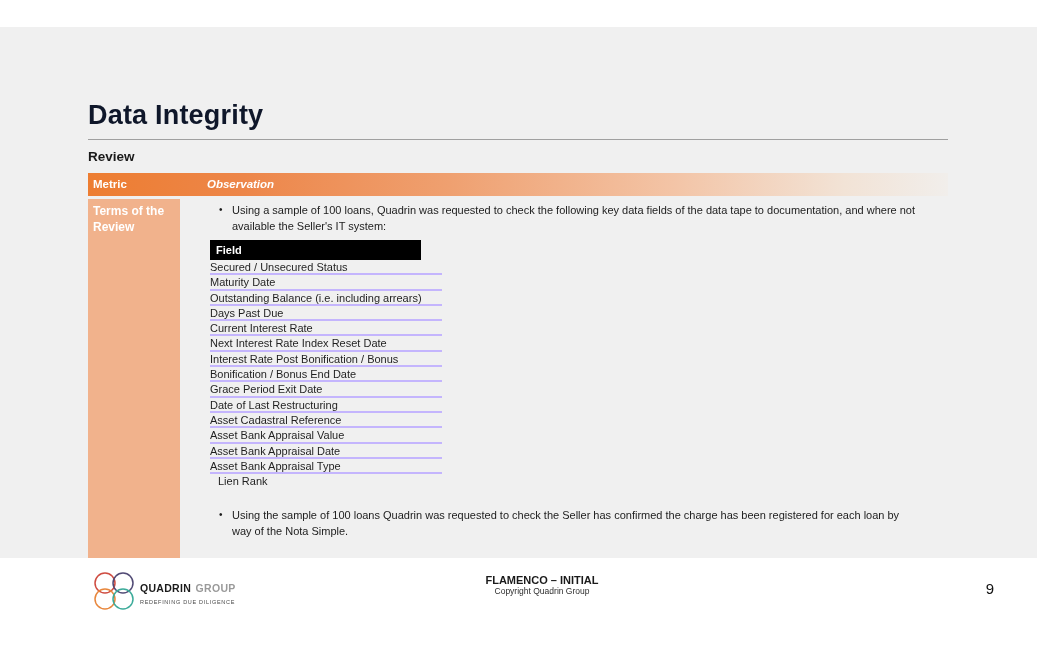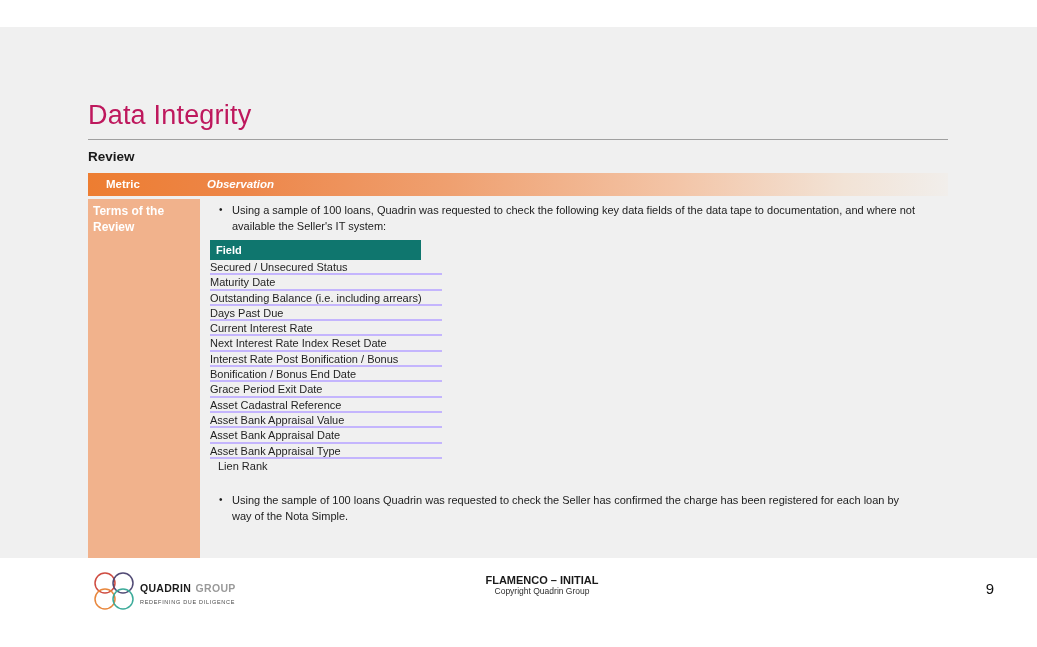--- a/index.html
+++ b/index.html
@@ -14,22 +14,22 @@
   .slide-bg {
     position: absolute;
     left: 0; top: 27px;
     width: 1037px; height: 531px;
     background: #f0f0f0;
   }
   .page-title {
     position: absolute;
     left: 88px; top: 100px;
     font-size: 27px;
-    font-weight: 400;
-    color: #be185d;
+    font-weight: 700;
+    color: #0f172a;
     letter-spacing: 0.2px;
   }
   .title-rule {
     position: absolute;
     left: 88px; top: 139px;
     width: 860px; height: 0;
     border-top: 1px solid #a0a0a0;
   }
   .section-heading {
     position: absolute;
@@ -38,33 +38,33 @@
     font-weight: 700;
     color: #1a1a1a;
   }
   .table-header-row {
     position: absolute;
     left: 88px; top: 173px;
     width: 860px; height: 23px;
     background: linear-gradient(90deg, #ed7d31 0%, #ed8649 18%, #efa070 42%, #f3c4a6 68%, #f2e3d6 88%, #f1eeeb 100%);
   }
   .table-header-row .col-metric {
-    position: absolute; left: 18px; top: 0;
+    position: absolute; left: 5px; top: 0;
     height: 21px; line-height: 23px;
     color: #ffffff; font-size: 11.5px; font-weight: 700;
   }
   .table-header-row .col-observation {
     position: absolute; left: 119px; top: 0;
     height: 23px; line-height: 23px;
     color: #ffffff; font-size: 11.5px; font-weight: 700; font-style: italic;
   }
   .metric-cell {
     position: absolute;
     left: 88px; top: 199px;
-    width: 112px; height: 359px;
+    width: 92px; height: 359px;
     background: #f1b28c;
     color: #ffffff;
     font-size: 12px; font-weight: 700;
     line-height: 15.5px;
     padding: 5px 10px 0 5px;
   }
   .observation-cell {
     position: absolute;
     left: 207px; top: 199px;
     width: 725px; height: 359px;
@@ -84,21 +84,21 @@
   }
   .bullet-item .bullet-text {
     width: 688px;
   }
   .field-table {
     margin: 6px 0 0 3px;
     width: 232px;
   }
   .field-header {
     width: 211px; height: 20px;
-    background: #0f766e;
+    background: #000000;
     color: #ffffff;
     font-size: 11px; font-weight: 700;
     line-height: 20px;
     padding-left: 6px;
   }
   .field-rows { width: 232px; }
   .field-row {
     height: 15.3px;
     line-height: 15px;
     font-size: 11px;
@@ -155,20 +155,21 @@
     <div class="field-rows">
         <div class="field-row">Secured / Unsecured Status</div>
         <div class="field-row">Maturity Date</div>
         <div class="field-row">Outstanding Balance (i.e. including arrears)</div>
         <div class="field-row">Days Past Due</div>
         <div class="field-row">Current Interest Rate</div>
         <div class="field-row">Next Interest Rate Index Reset Date</div>
         <div class="field-row">Interest Rate Post Bonification / Bonus</div>
         <div class="field-row">Bonification / Bonus End Date</div>
         <div class="field-row">Grace Period Exit Date</div>
+        <div class="field-row">Date of Last Restructuring</div>
         <div class="field-row">Asset Cadastral Reference</div>
         <div class="field-row">Asset Bank Appraisal Value</div>
         <div class="field-row">Asset Bank Appraisal Date</div>
         <div class="field-row">Asset Bank Appraisal Type</div>
         <div class="field-row">Lien Rank</div>
       </div>
   </div>
 
   <div class="bullet-item bullet-2">
     <span class="bullet">•</span>

